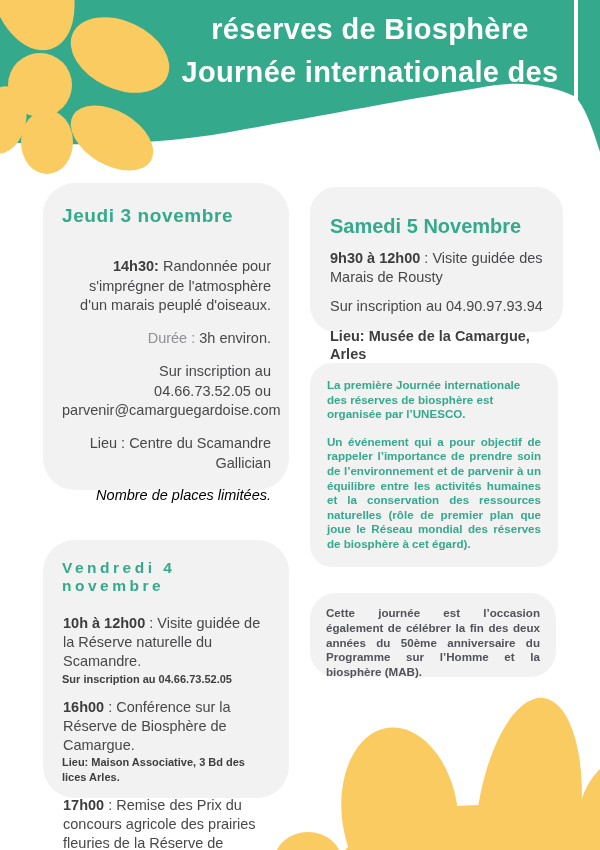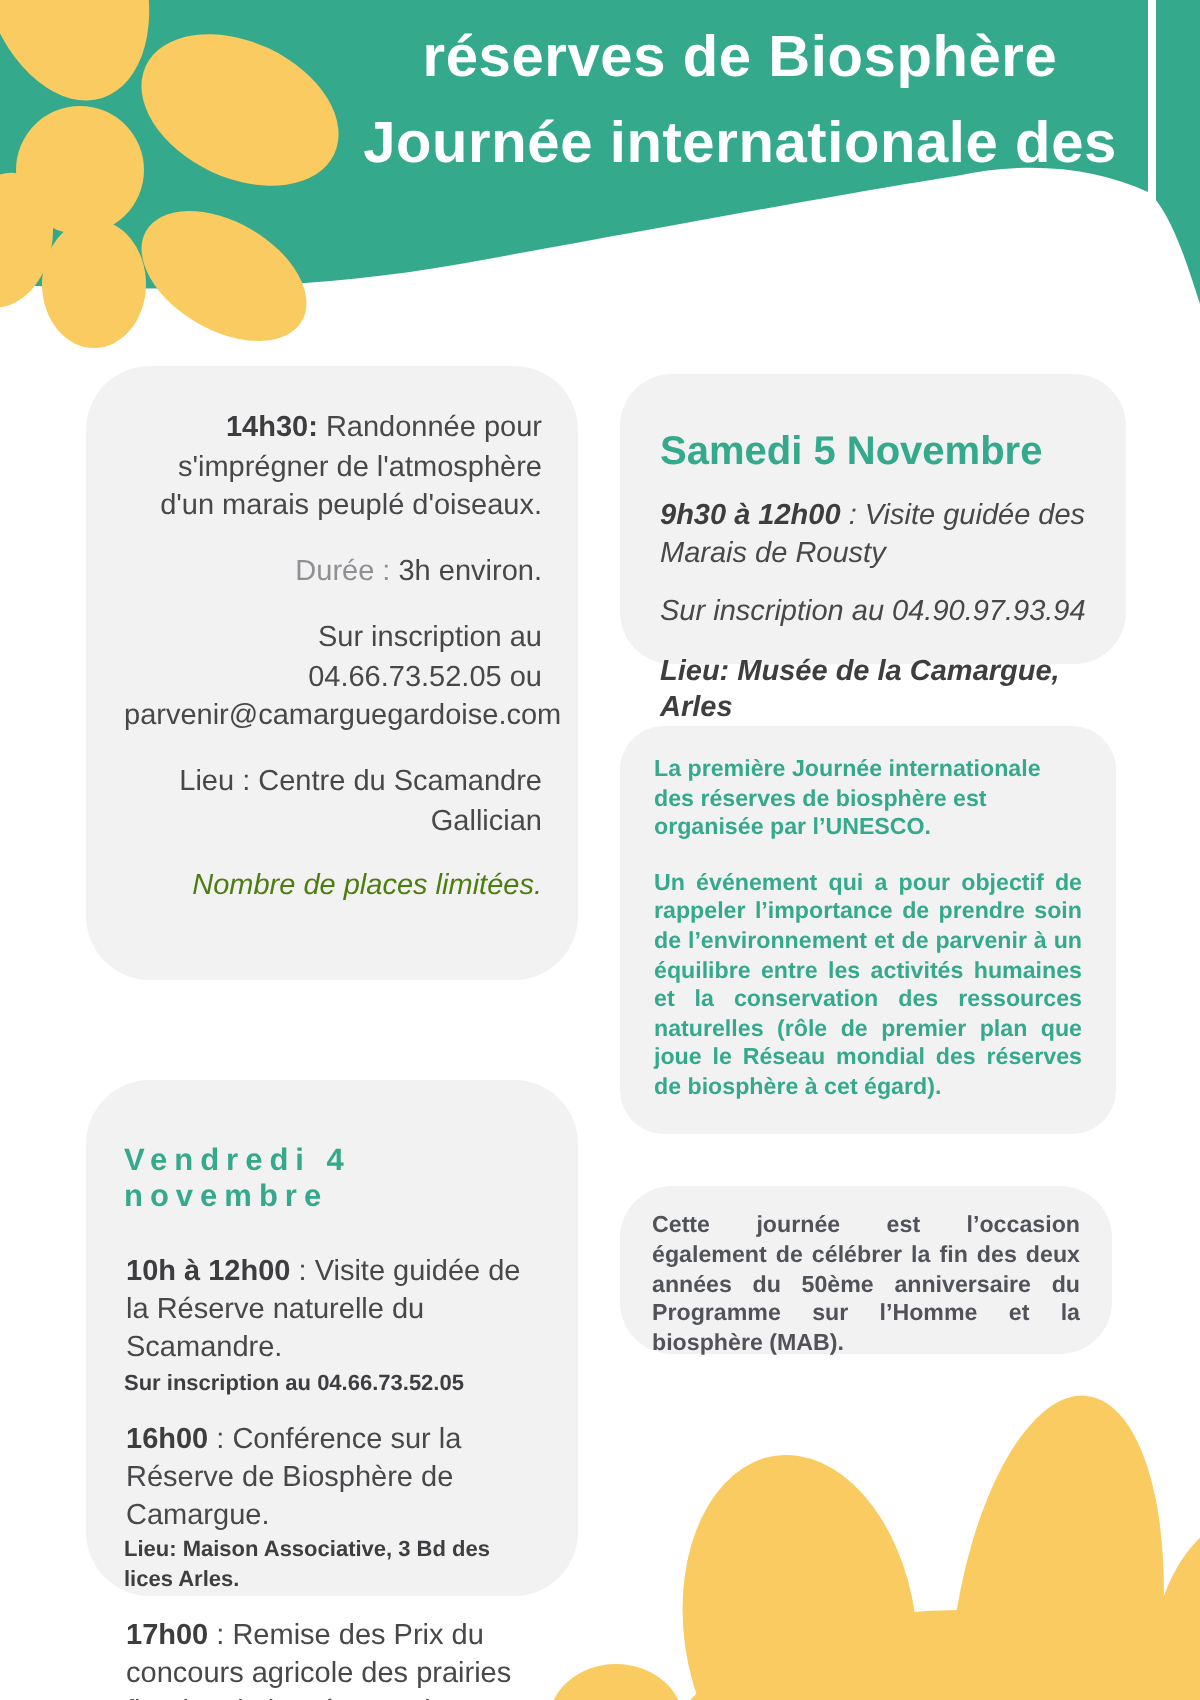--- a/index.html
+++ b/index.html
@@ -25,34 +25,34 @@
   }
   .card{
     position:absolute;background:var(--card-bg);color:var(--body-text);box-sizing:border-box;
   }
   .card h2{color:var(--teal);font-weight:600;}
   #card-jeudi{left:43px;top:183px;width:246px;height:307px;border-radius:32px;padding:22px 18px 0 19px;}
   #card-jeudi h2{font-size:19px;letter-spacing:.6px;margin:0 0 30px;}
   #card-jeudi p{font-size:14.5px;line-height:1.36;margin:0 0 13px;text-align:right;}
   #card-samedi{left:310px;top:187px;width:253px;height:145px;border-radius:26px;padding:16px 20px 0;}
   #card-samedi h2{font-size:20px;margin:12px 0 11px;}
-  #card-samedi p{font-size:14.5px;line-height:1.28;margin:0 0 11px;font-style:italic;}
+  #card-samedi p{font-size:14.5px;line-height:1.28;margin:0 0 11px;}
   #card-unesco{left:310px;top:363px;width:248px;height:204px;border-radius:22px;padding:15px 17px 0;color:var(--teal);}
   #card-unesco p{font-size:11.6px;font-weight:bold;line-height:1.26;margin:0 0 13px;}
   #card-unesco .centered{}
   #card-unesco .justified{text-align:justify;}
   #card-mab{left:310px;top:593px;width:246px;height:84px;border-radius:26px;padding:13px 16px 0;color:var(--mab-text);}
   #card-mab p{font-size:11.6px;font-weight:bold;line-height:1.28;margin:0;text-align:justify;}
   #card-vendredi{left:43px;top:540px;width:246px;height:258px;border-radius:32px;padding:19px 18px 0 19px;}
-  #card-vendredi h2{font-size:15.5px;letter-spacing:3.5px;margin:13px 0 19px;font-weight:600;}
+  #card-vendredi h2{font-size:15.5px;letter-spacing:3.5px;margin:0 0 19px;font-weight:600;}
   #card-vendredi .event-line{font-size:14.5px;line-height:1.3;margin:1px;}
   .small{font-size:11px;font-weight:600;color:#3e3e40;line-height:1.3;margin:0 0 12px;}
   .bold{font-weight:bold;color:#3d3d3f;}
   .muted{color:var(--muted);}
-  .italic{font-style:italic;color:#4d7c0f;}
+  .italic{font-style:italic;color:#000000;}
 </style>
 </head>
 <body>
 
 <div class="page">
 
   <svg class="header-svg" width="600" height="160" viewBox="0 0 600 160">
     <path fill="var(--teal)" d="M0 0 H574 V96 C548 84 514 80 478 88 C420 97 330 114 230 132 C150 146 70 146 0 142 Z"></path>
     <path fill="var(--teal)" d="M578 0 H600 V152 C593 130 587 112 578 100 Z"></path>
   </svg>
@@ -67,20 +67,21 @@
       <circle cx="40" cy="85" r="32"></circle>
     </g>
   </svg>
 
   <div class="poster-title">
     <div>réserves de Biosphère</div>
     <div>Journée internationale des</div>
   </div>
 
   <div class="card" id="card-jeudi">
+    <h2>Jeudi 3 novembre</h2>
     <p><b class="bold">14h30:</b><span> Randonnée pour s'imprégner de l'atmosphère d'un marais peuplé d'oiseaux.</span></p>
     <p><span class="muted">Durée :</span><span> 3h environ.</span></p>
     <p>Sur inscription au 04.66.73.52.05 ou parvenir@camarguegardoise.com</p>
     <p>Lieu : Centre du Scamandre Gallician</p>
     <p class="italic">Nombre de places limitées.</p>
   </div>
 
   <div class="card" id="card-samedi">
     <h2>Samedi 5 Novembre</h2>
     <p><b class="bold">9h30 à 12h00</b><span> : Visite guidée des Marais de Rousty</span></p>

